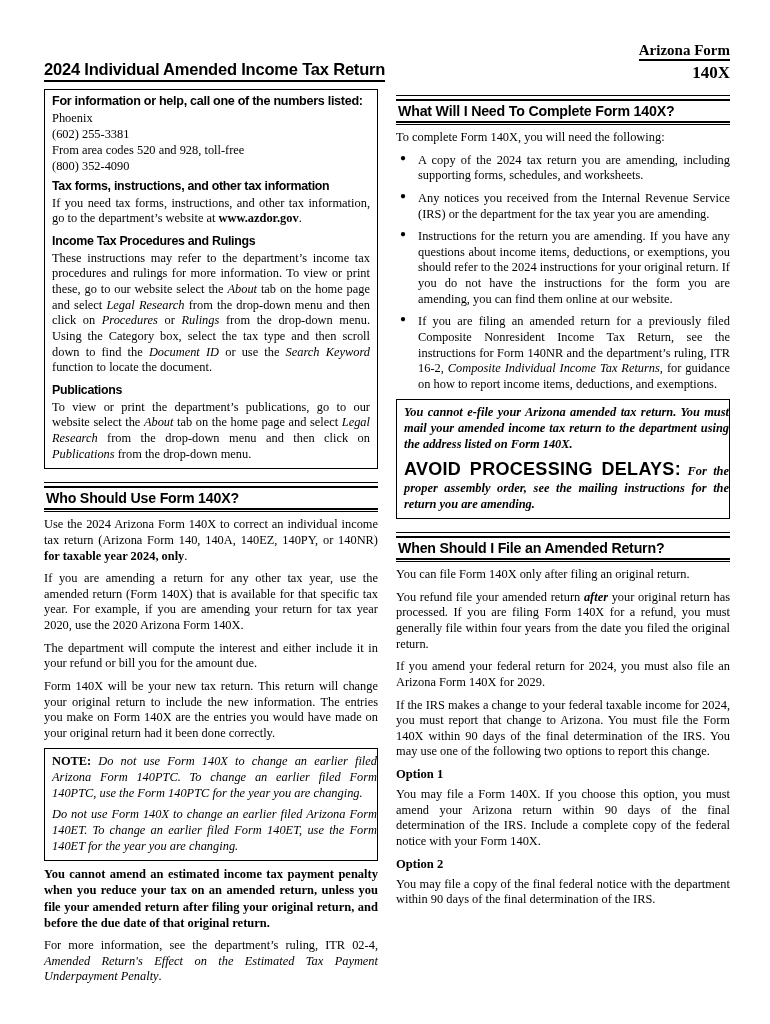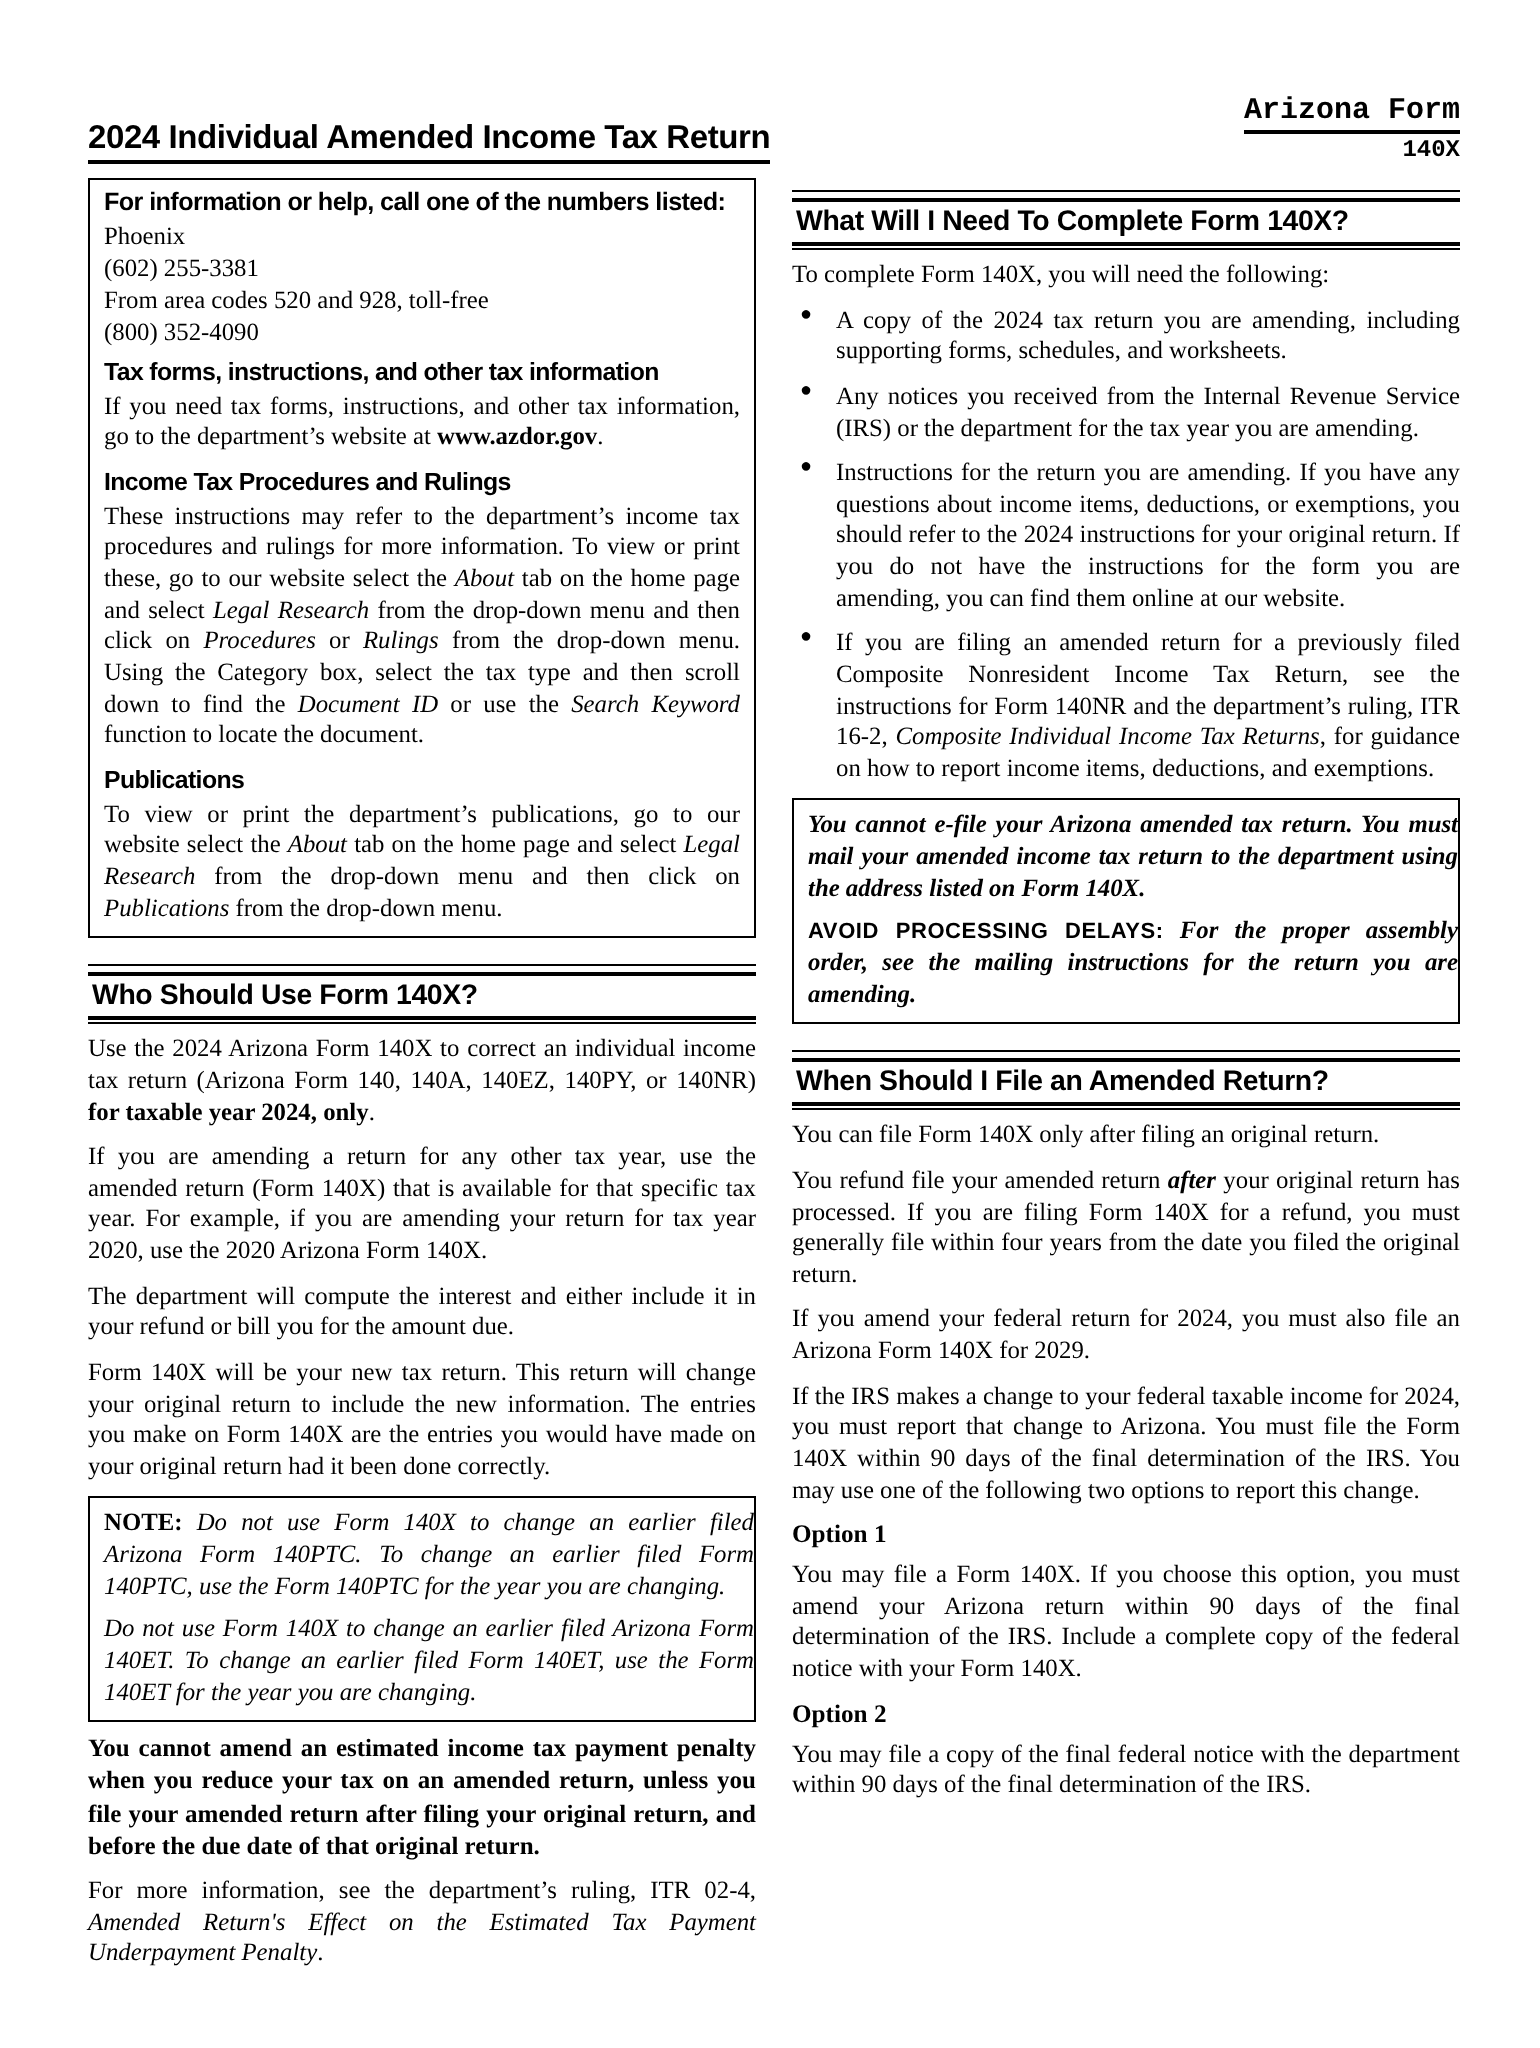--- a/index.html
+++ b/index.html
@@ -25,31 +25,31 @@
     font-family:"Liberation Sans", sans-serif;
     font-weight:bold;
     font-size:16.5px;
     letter-spacing:-0.2px;
     border-bottom:2.5px solid #000;
     padding-bottom:1px;
     white-space:nowrap;
   }
   .hdr-right{
     text-align:right;
-    font-family:Liberation Mono, monospace;
+    font-family:Liberation Serif, serif;
     font-weight:bold;
     line-height:1.12;
   }
   .hdr-az{
     font-size:15px;
     border-bottom:2.5px solid #000;
     display:inline-block;
     padding-bottom:0px;
   }
-  .hdr-num{font-size:12px;display:block;margin-top:2px;}
+  .hdr-num{font-size:17px;display:block;margin-top:2px;}
 
   
   .cols{
     display:flex;
     gap:18px;
     margin-top:7px;
   }
   .col{width:338px;}
 
   
@@ -147,21 +147,21 @@
     margin:0 0 6px 0;
     font-size:12.4px;
     line-height:1.26;
     text-align:justify;
   }
   .note-box p:last-child{margin-bottom:0;}
 
   .avoid-lbl{
     font-family:"Liberation Sans", sans-serif;
     font-weight:bold;
-    font-size:11px;
+    font-size:18px;
     letter-spacing:0.3px;
   }
   .subhead{
     font-weight:bold;
     font-size:12.6px;
     margin:4px 0 5px 0;
   }
   .bold-para{
     font-weight:bold;
     font-size:12.5px;

